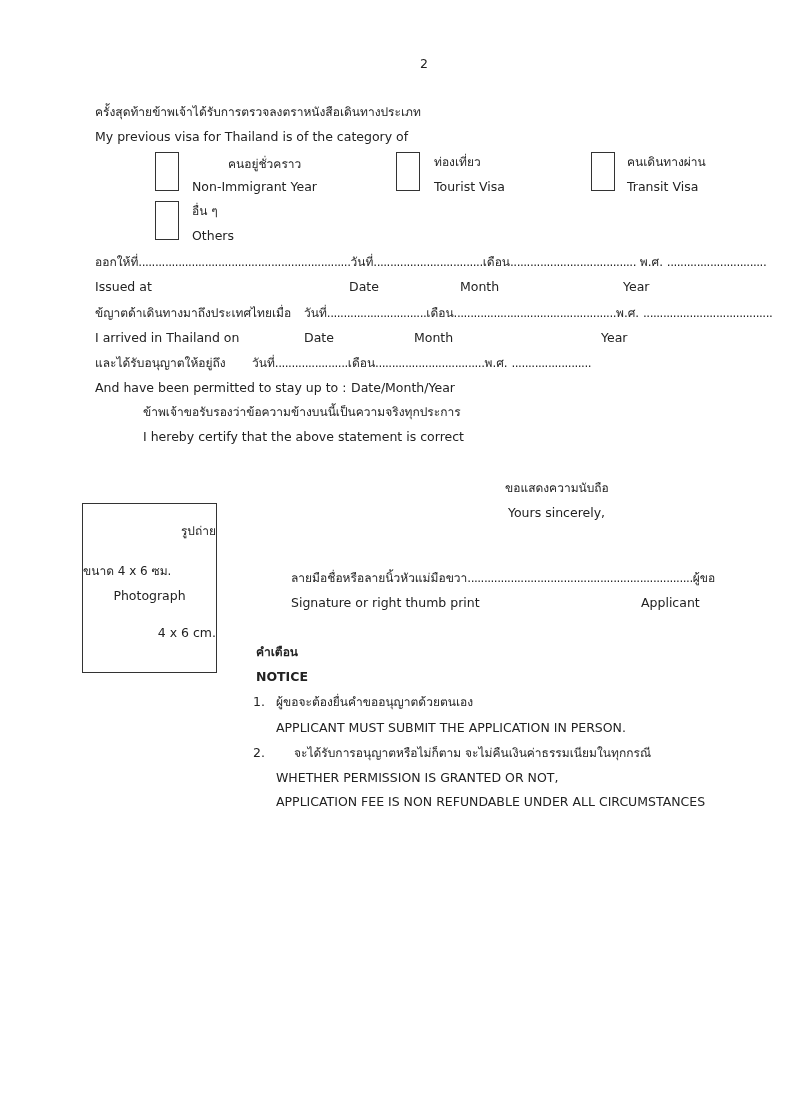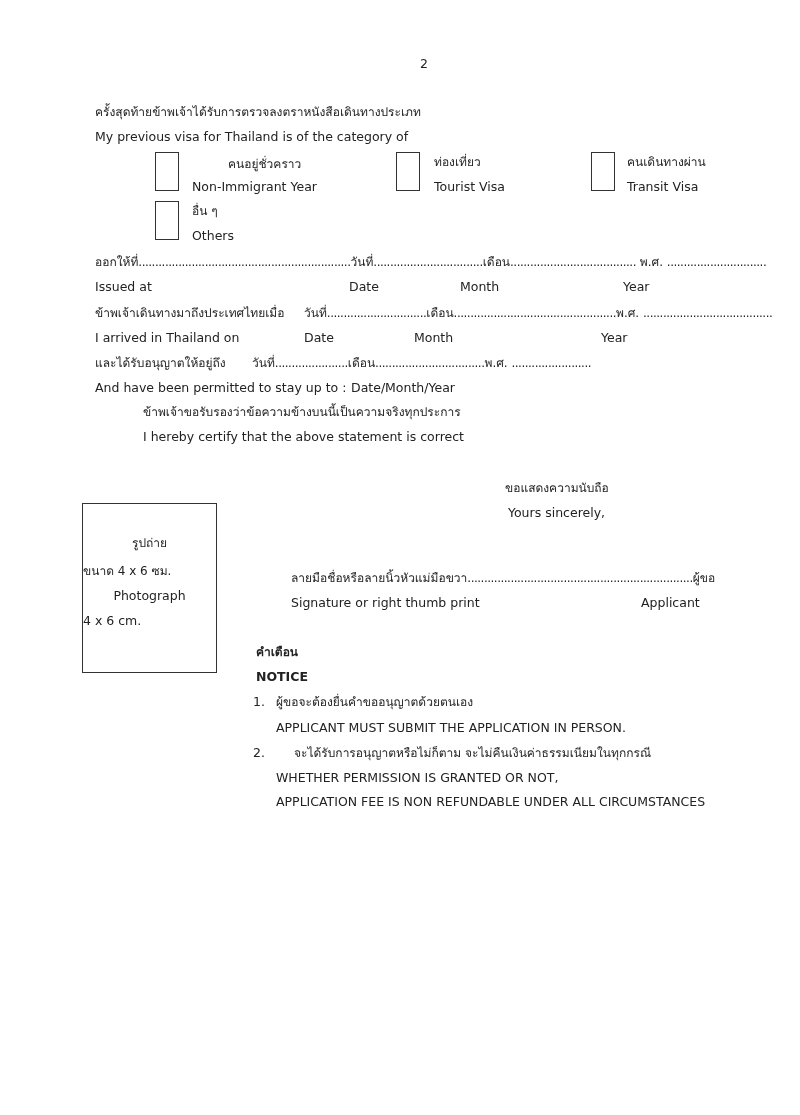--- a/index.html
+++ b/index.html
@@ -41,21 +41,21 @@
 <div class="t th" style="left:95px; top:254px;">
   <span>ออกให้ที่</span><span class="dots">................................................................</span><span>วันที่</span><span class="dots">.................................</span><span>เดือน</span><span class="dots">......................................</span>
   <span>พ.ศ.</span>
   <span class="dots">..............................</span>
 </div>
 <div class="t" style="left:95px; top:279px;">Issued at</div>
 <div class="t" style="left:349px; top:279px;">Date</div>
 <div class="t" style="left:460px; top:279px;">Month</div>
 <div class="t" style="left:623px; top:279px;">Year</div>
 
-<div class="t th" style="left:95px; top:305px;">ข้าพเจ้าเดินทางมาถึงประเทศไทยเมื่อ</div>
+<div class="t th" style="left:95px; top:305px;">ข้ญาตด้าเดินทางมาถึงประเทศไทยเมื่อ</div>
 <div class="t th" style="left:304px; top:305px;">
   <span>วันที่</span><span class="dots">..............................</span><span>เดือน</span><span class="dots">.................................................</span><span>พ.ศ.</span>
   <span class="dots">.......................................</span>
 </div>
 <div class="t" style="left:95px; top:330px;">I arrived in Thailand on</div>
 <div class="t" style="left:304px; top:330px;">Date</div>
 <div class="t" style="left:414px; top:330px;">Month</div>
 <div class="t" style="left:601px; top:330px;">Year</div>
 
 <div class="t th" style="left:95px; top:355px;">และได้รับอนุญาตให้อยู่ถึง</div>
@@ -66,24 +66,24 @@
 <div class="t" style="left:95px; top:380px;">And have been permitted to stay up to  :</div>
 <div class="t" style="left:351px; top:380px;">Date/Month/Year</div>
 
 <div class="t th" style="left:143px; top:404px;">ข้าพเจ้าขอรับรองว่าข้อความข้างบนนี้เป็นความจริงทุกประการ</div>
 <div class="t" style="left:143px; top:429px;">I  hereby certify that the above statement is correct</div>
 
 <div class="t th" style="left:505px; top:480px;">ขอแสดงความนับถือ</div>
 <div class="t" style="left:508px; top:505px;">Yours  sincerely,</div>
 
 <div class="box" style="left:82px; top:503px; width:133px; height:168px;">
-  <div class="t th" style="left:0; width:133px; text-align:center; top:31px;">รูปถ่าย</div>
+  <div class="t th" style="left:0; width:133px; text-align:right; top:19px;">รูปถ่าย</div>
   <div class="t th" style="left:0; width:133px; top:59px;">ขนาด 4 x 6 ซม.</div>
   <div class="t" style="left:0; width:133px; text-align:center; top:84px;">Photograph</div>
-  <div class="t" style="left:0; width:133px; text-align:left; top:109px;">4 x 6 cm.</div>
+  <div class="t" style="left:0; width:133px; text-align:right; top:121px;">4 x 6 cm.</div>
 </div>
 
 <div class="t th" style="left:291px; top:570px;">
   <span>ลายมือชื่อหรือลายนิ้วหัวแม่มือขวา</span><span class="dots">....................................................................</span><span>ผู้ขอ</span>
 </div>
 <div class="t" style="left:291px; top:595px;">Signature or right thumb print</div>
 <div class="t" style="left:641px; top:595px;">Applicant</div>
 
 <div class="t th bold" style="left:256px; top:644px;text-align:right;">คำเตือน</div>
 <div class="t bold" style="left:256px; top:669px;">NOTICE</div>

